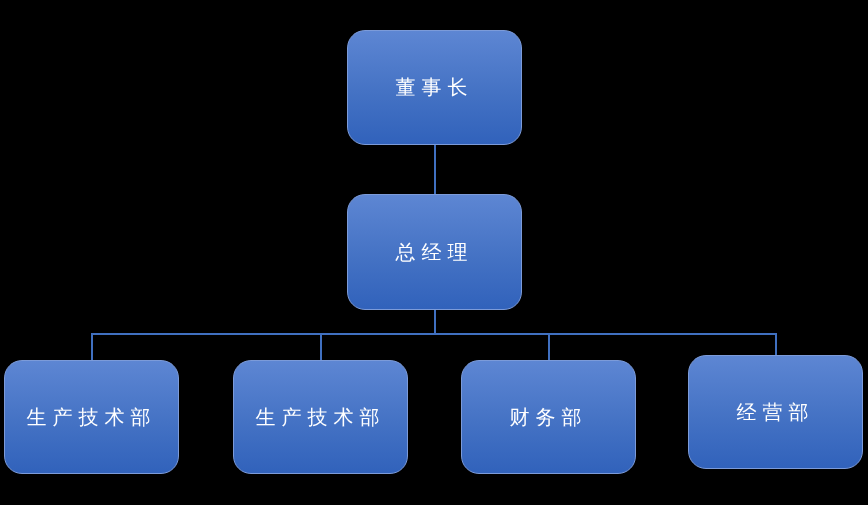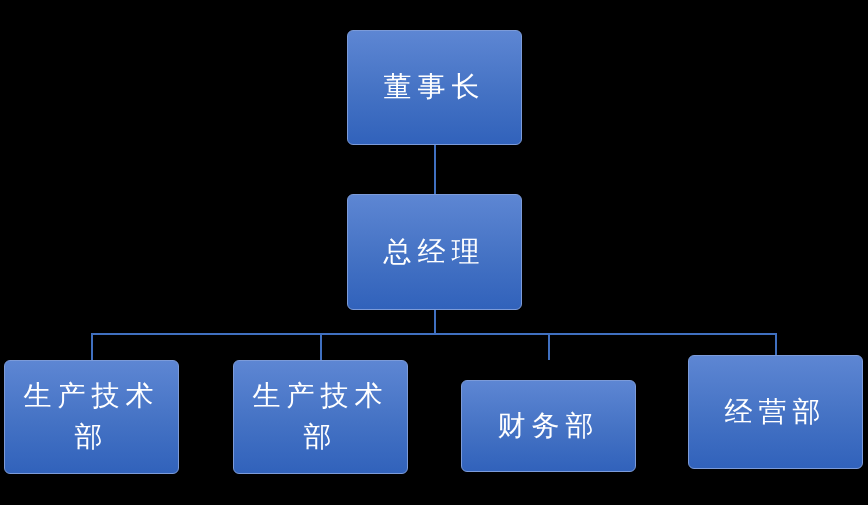--- a/index.html
+++ b/index.html
@@ -12,41 +12,41 @@
   }
   .stage {
     position: relative;
     width: 868px;
     height: 505px;
     background: var(--background, #000000);
   }
   .node {
     position: absolute;
     box-sizing: border-box;
-    border-radius: 6px;
+    border-radius: 18px;
     background: linear-gradient(180deg,
       var(--node-fill-top, #5d86d3) 0%,
       #4472c4 55%,
       var(--node-fill-bottom, #3162bb) 100%);
     border: 1px solid var(--node-border, #7c9bd9);
     color: var(--node-text, #ffffff);
     display: flex;
     align-items: center;
     justify-content: center;
     text-align: center;
-    font-size: 28px;
+    font-size: 20px;
     line-height: 1.45;
     letter-spacing: 6px;
     padding: 0 8px;
   }
   .node-top    { left: 347px; top:  30px; width: 175px; height: 115px; }
   .node-mid    { left: 347px; top: 194px; width: 175px; height: 116px; font-family: Liberation Serif, serif; }
   .node-b1     { left:   4px; top: 360px; width: 175px; height: 114px; }
   .node-b2     { left: 233px; top: 360px; width: 175px; height: 114px; }
-  .node-b3     { left: 461px; top: 360px; width: 175px; height: 92px; margin-top: 20px; }
+  .node-b3     { left: 461px; top: 360px; width: 175px; height: 114px; }
   .node-b4     { left: 688px; top: 355px; width: 175px; height: 114px; }
   .edge {
     position: absolute;
     background: var(--connector, #4070c0);
   }
   .edge-v-top  { left: 434px; top: 145px; width: 2px; height: 49px; }
   .edge-v-mid  { left: 434px; top: 310px; width: 2px; height: 24px; }
   .edge-h      { left:  91px; top: 333px; width: 686px; height: 2px; }
   .edge-d1     { left:  91px; top: 333px; width: 2px; height: 27px; }
   .edge-d2     { left: 320px; top: 333px; width: 2px; height: 27px; }

